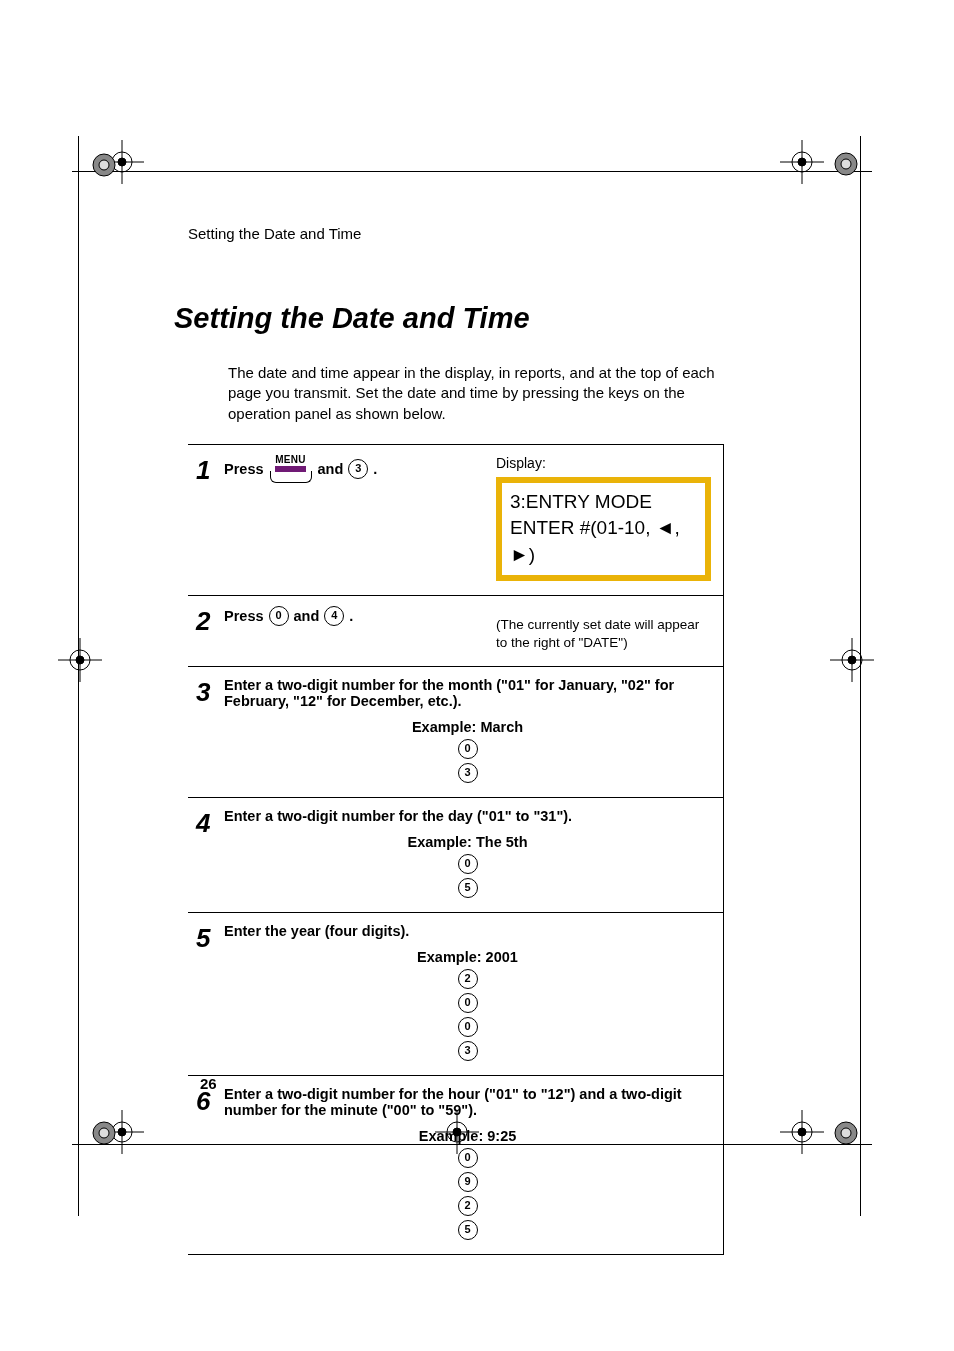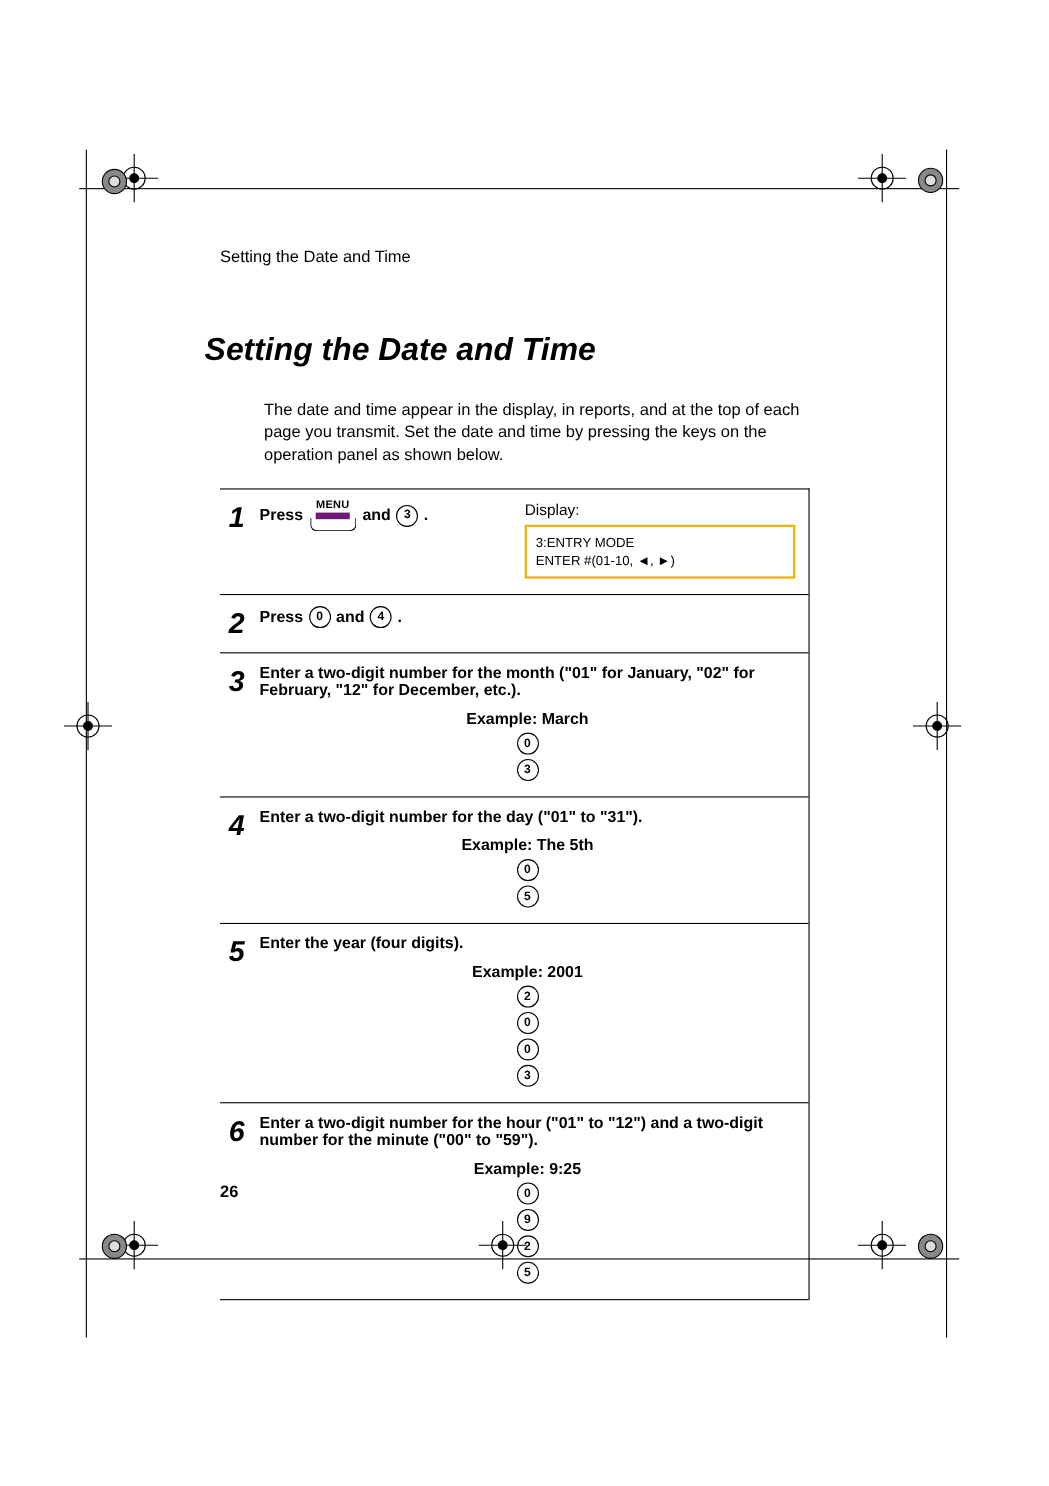--- a/index.html
+++ b/index.html
@@ -7,21 +7,21 @@
     padding: 0;
     width: 954px;
     height: 1351px;
     background: #fff;
     font-family: Arial, Helvetica, sans-serif;
     color: #000;
     position: relative;
   }
   .page {
     position: absolute;
-    left: 200px;
+    left: 188px;
     top: 225px;
     width: 545px;
   }
   .running-head {
     font-size: 15px;
     margin-bottom: 60px;
   }
   .title {
     font-style: italic;
     font-weight: bold;
@@ -104,30 +104,30 @@
     width: 20px;
     height: 18px;
     border: 1px dashed #000;
     border-radius: 3px;
     align-items: center;
     justify-content: center;
     font-size: 11px;
     margin: 0 2px;
   }
   .display-side {
-    width: 246px;
+    width: 215px;
     flex-shrink: 0;
     margin-left: 12px;
     font-size: 14px;
   }
   .display-label { margin-bottom: 6px; }
   .display-box {
-    border: 2px solid #eab308;
+    border: 6px solid #eab308;
     padding: 6px 8px;
-    font-size: 12px;
+    font-size: 19px;
     line-height: 1.4;
   }
   .display-note {
     font-size: 13.5px;
     line-height: 1.35;
     margin-top: 10px;
   }
   .example-line {
     margin-top: 10px;
     display: flex;
@@ -223,20 +223,21 @@
       <div class="step-body">
         <div class="instr-line">
           <b>Press</b>
           <span class="ck">0</span>
           <b>and</b>
           <span class="ck">4</span>
           <b>.</b>
         </div>
       </div>
       <div class="display-side">
+        <div class="display-note">(The currently set date will appear to the right of "DATE")</div>
       </div>
     </div>
 
     <div class="step-row">
       <div class="step-num">3</div>
       <div class="step-body">
         <b>Enter a two-digit number for the month ("01" for January, "02" for February, "12" for December, etc.).</b>
         <div class="example-line">
           <b>Example: March</b>
           <span class="ck">0</span>

